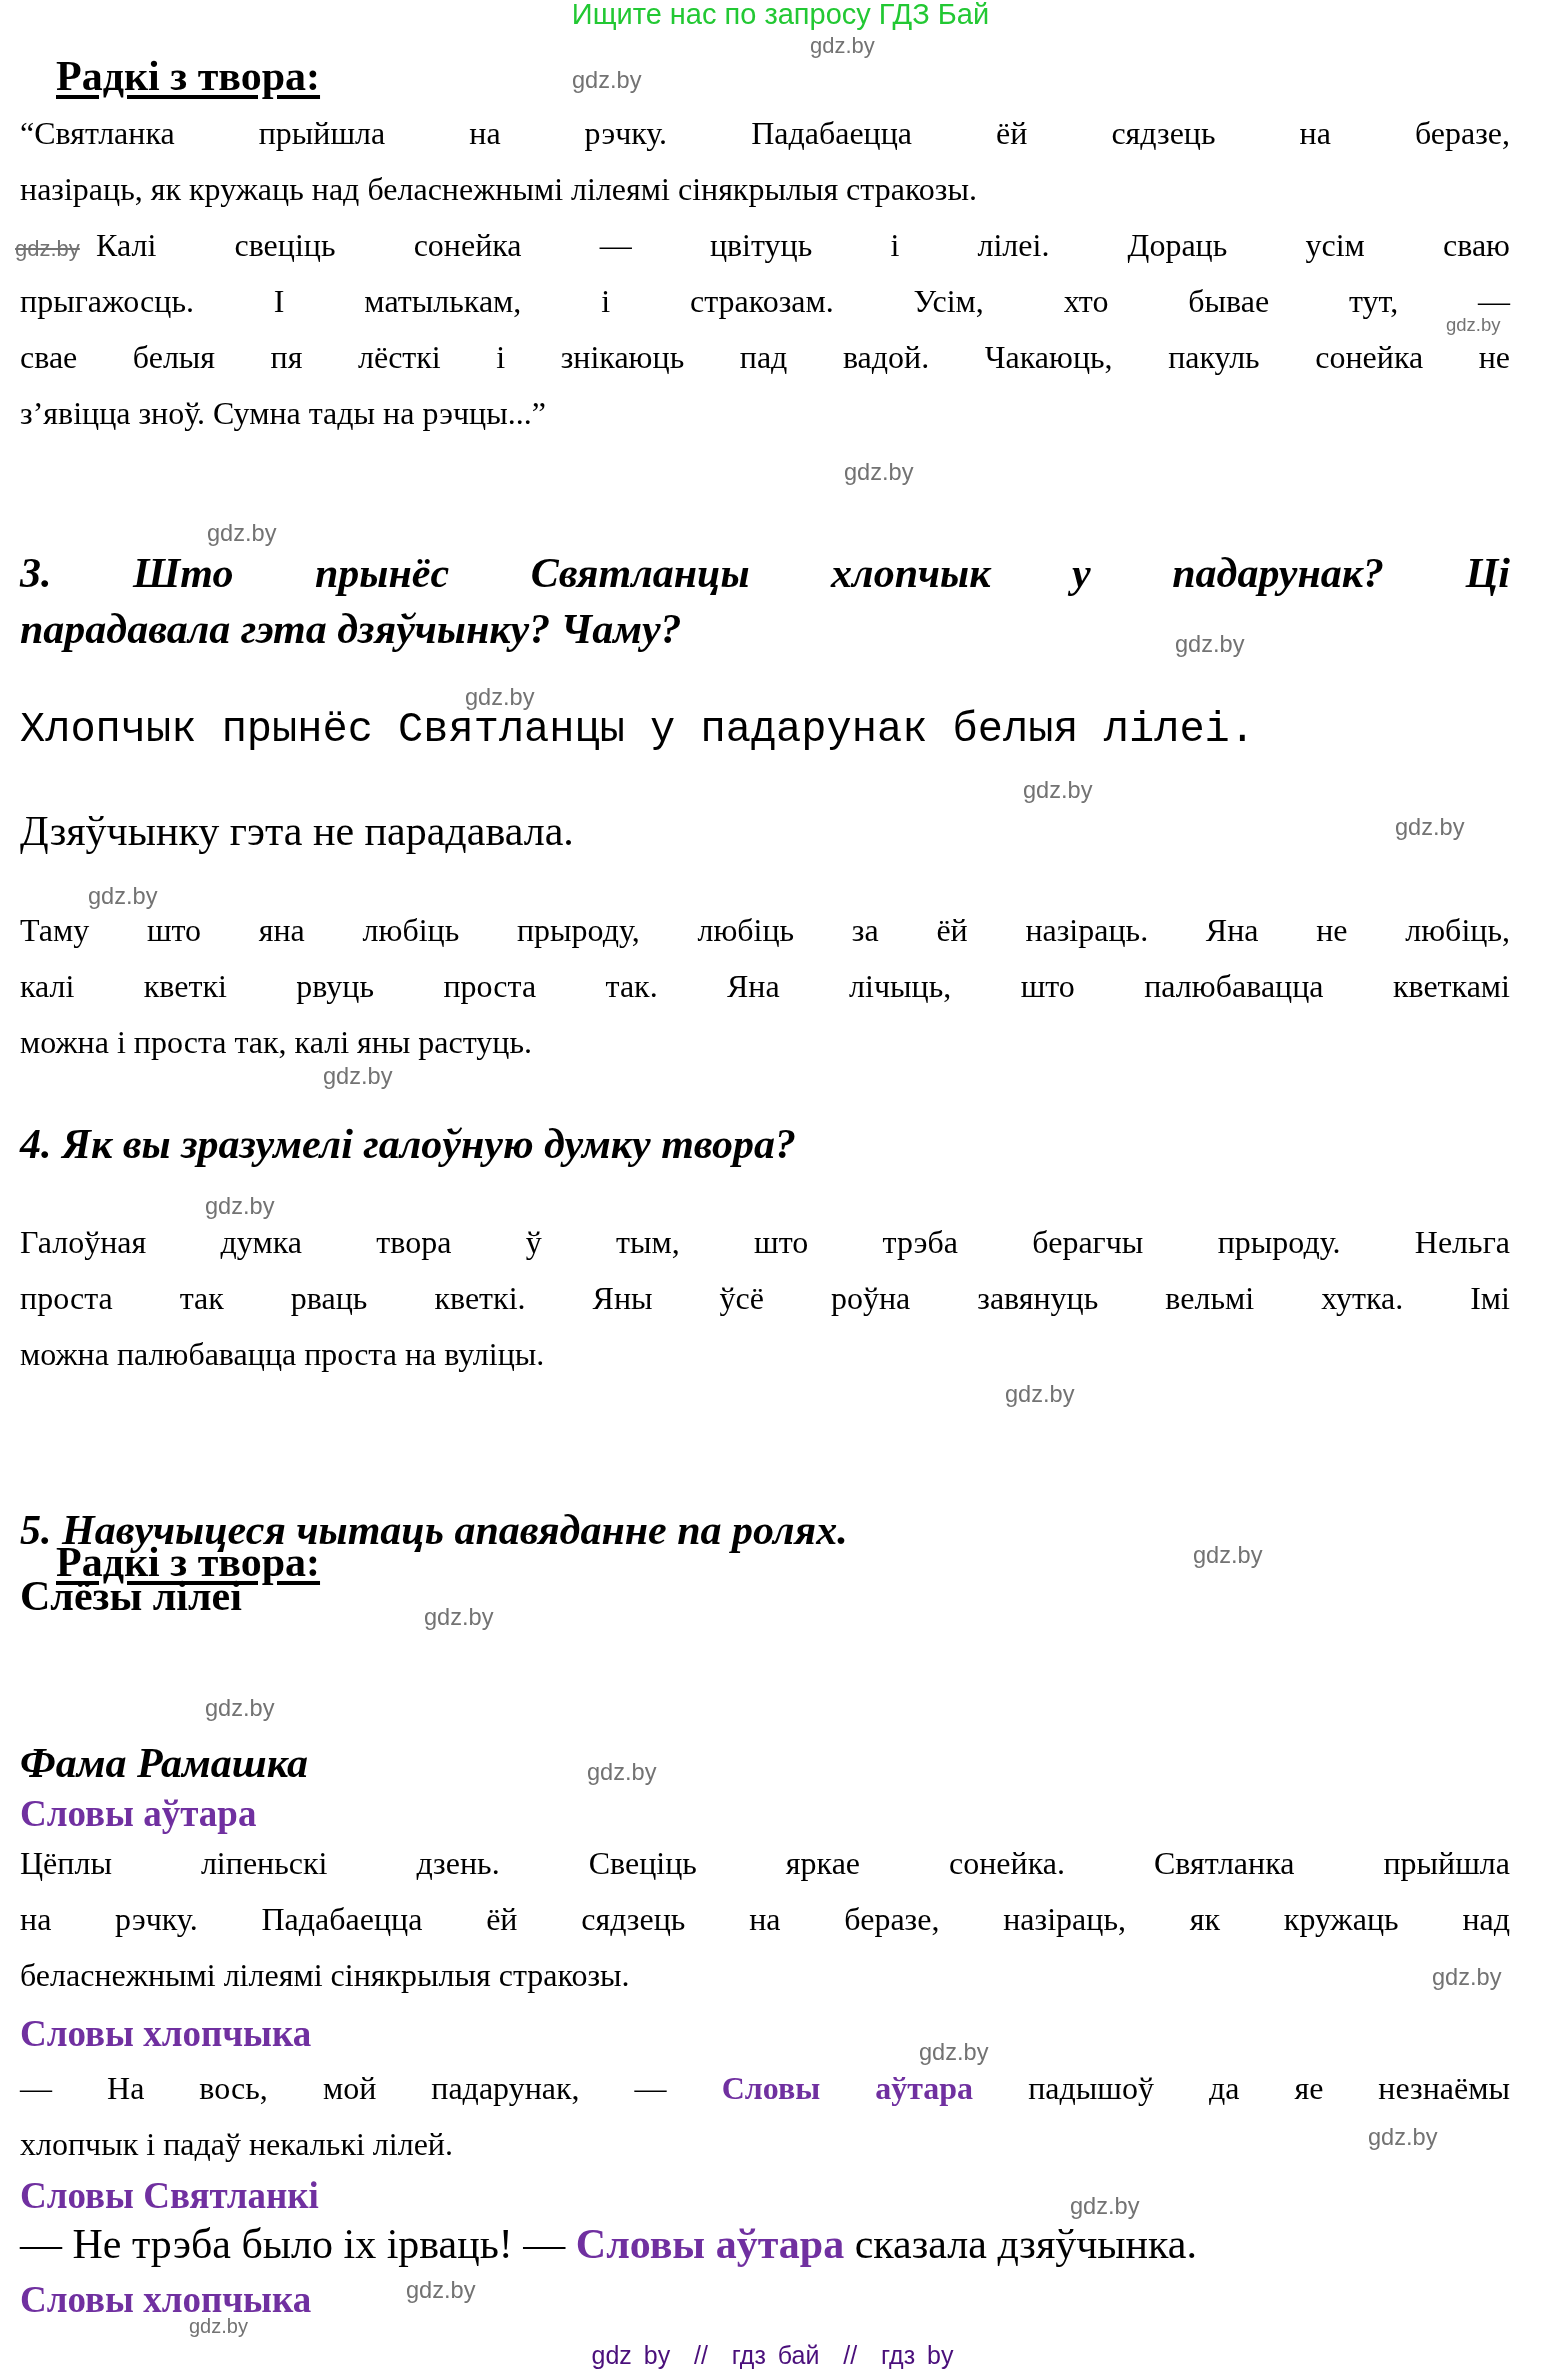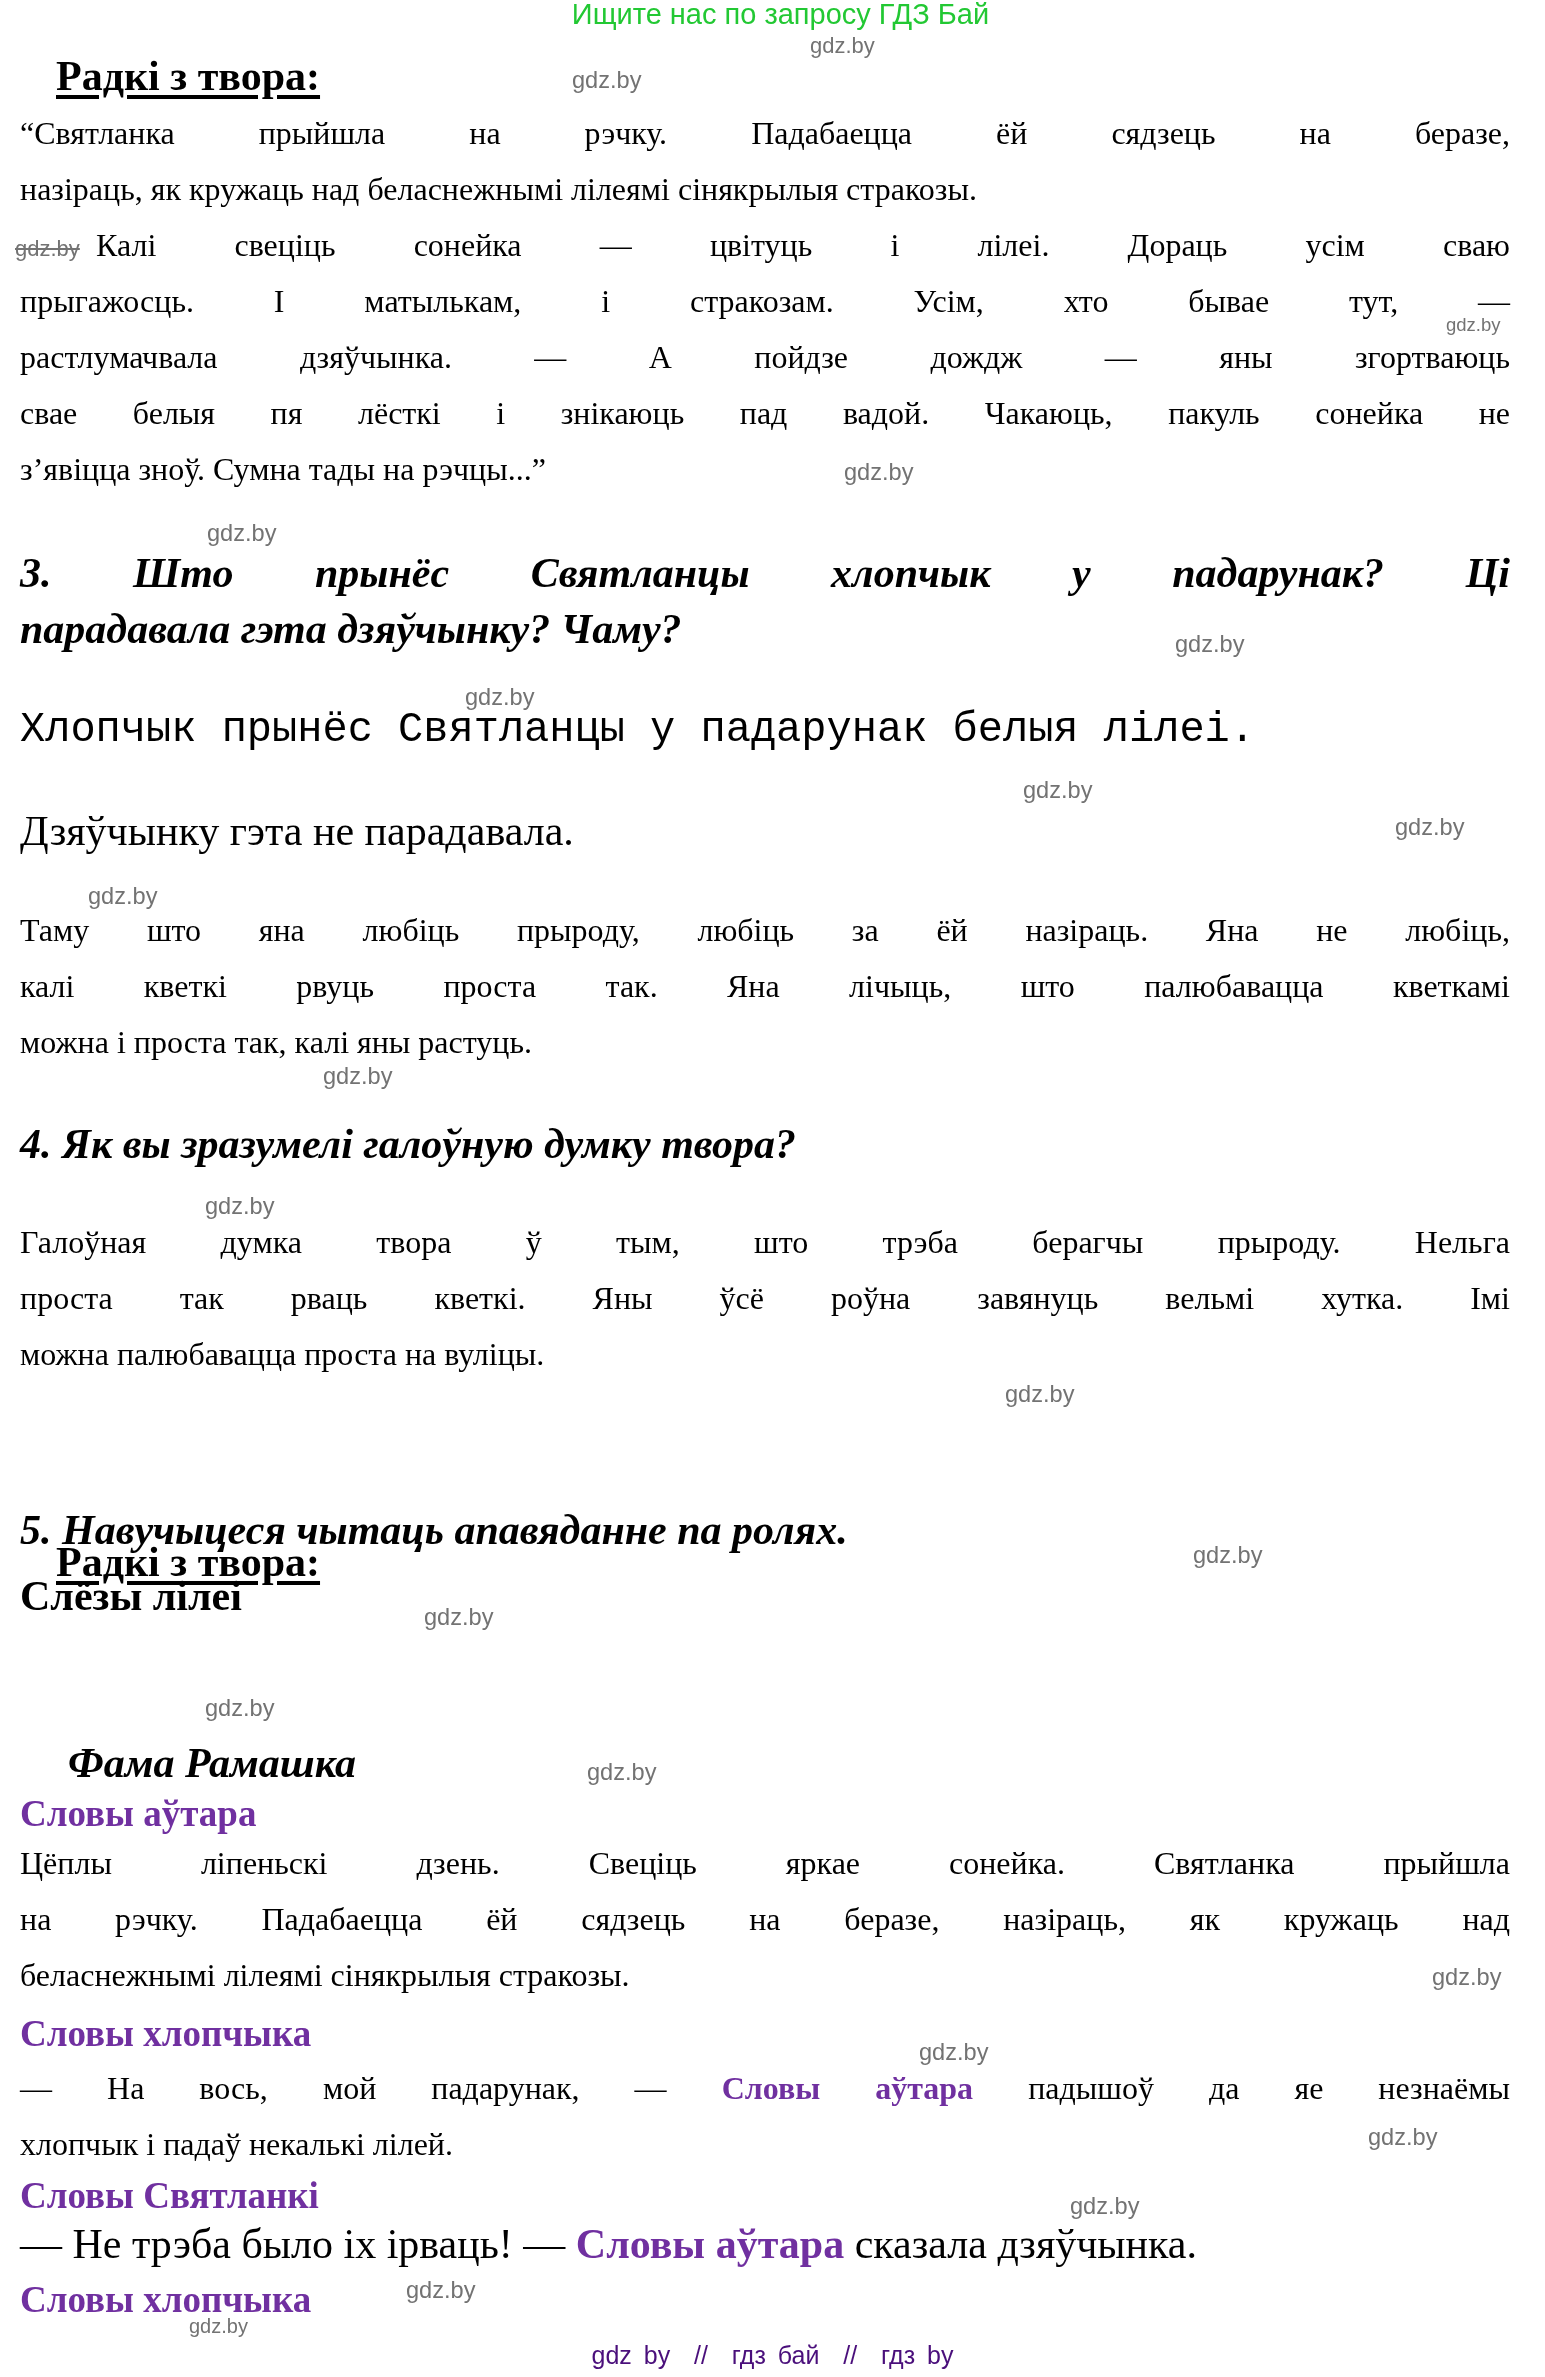--- a/index.html
+++ b/index.html
@@ -53,21 +53,20 @@
 <div class="wm" style="left:810px; top:35px; font-size:22px;">gdz.by</div>
 
 <div class="heading-u" style="top:52px;">Радкі з твора:</div>
 <div class="wm" style="left:572px; top:69px;">gdz.by</div>
 
 <div class="para" style="top:105px;">
   <span class="line">“Святланка прыйшла на рэчку. Падабаецца ёй сядзець на беразе,</span>
   <span class="line" style="text-align-last:left;">назіраць, як кружаць над беласнежнымі лілеямі сінякрылыя стракозы.</span>
   <span class="line" style="padding-left:76px;">Калі свеціць сонейка — цвітуць і лілеі. Дораць усім сваю</span>
   <span class="line">прыгажосць. І матылькам, і стракозам. Усім, хто бывае тут, —</span>
-  <span class="line">растлумачвала дзяўчынка. — А пойдзе дождж — яны згортваюць</span>
   <span class="line">свае белыя пя лёсткі і знікаюць пад вадой. Чакаюць, пакуль сонейка не</span>
   <span class="line last">з’явіцца зноў. Сумна тады на рэчцы...”</span>
 </div>
 <div class="wm strike" style="left:15px; top:238px; font-size:22px;">gdz.by</div>
 <div class="wm" style="left:1446px; top:316px; font-size:18.5px;">gdz.by</div>
 <div class="wm" style="left:844px; top:461px;">gdz.by</div>
 
 <div class="wm" style="left:207px; top:522px;">gdz.by</div>
 <div class="q" style="top:545px;">
   <span class="line">3.  Што  прынёс  Святланцы  хлопчык  у  падарунак?  Ці</span>
@@ -99,21 +98,21 @@
 <div class="wm" style="left:1005px; top:1383px;">gdz.by</div>
 
 <div class="single bold ital" style="top:1505px;">5.  Навучыцеся чытаць апавяданне па ролях.</div>
 
 <div class="heading-u" style="top:1538px;">Радкі з твора:</div>
 <div class="wm" style="left:1193px; top:1544px;">gdz.by</div>
 <div class="wm" style="left:424px; top:1606px;">gdz.by</div>
 
 <div class="single bold" style="top:1571px;">Слёзы лілеі</div>
 <div class="wm" style="left:205px; top:1697px;">gdz.by</div>
-<div class="single bold ital" style="top:1738px;margin-left:48px;">Фама Рамашка</div>
+<div class="single bold ital" style="top:1738px;">Фама Рамашка</div>
 <div class="wm" style="left:587px; top:1761px;">gdz.by</div>
 
 <div class="role purple" style="top:1793px;">Словы аўтара</div>
 <div class="para" style="top:1835px;">
   <span class="line">Цёплы ліпеньскі дзень. Свеціць яркае сонейка. Святланка прыйшла</span>
   <span class="line">на рэчку. Падабаецца ёй сядзець на беразе, назіраць, як кружаць над</span>
   <span class="line last">беласнежнымі лілеямі сінякрылыя стракозы.</span>
 </div>
 <div class="wm" style="left:1432px; top:1966px;">gdz.by</div>
 

